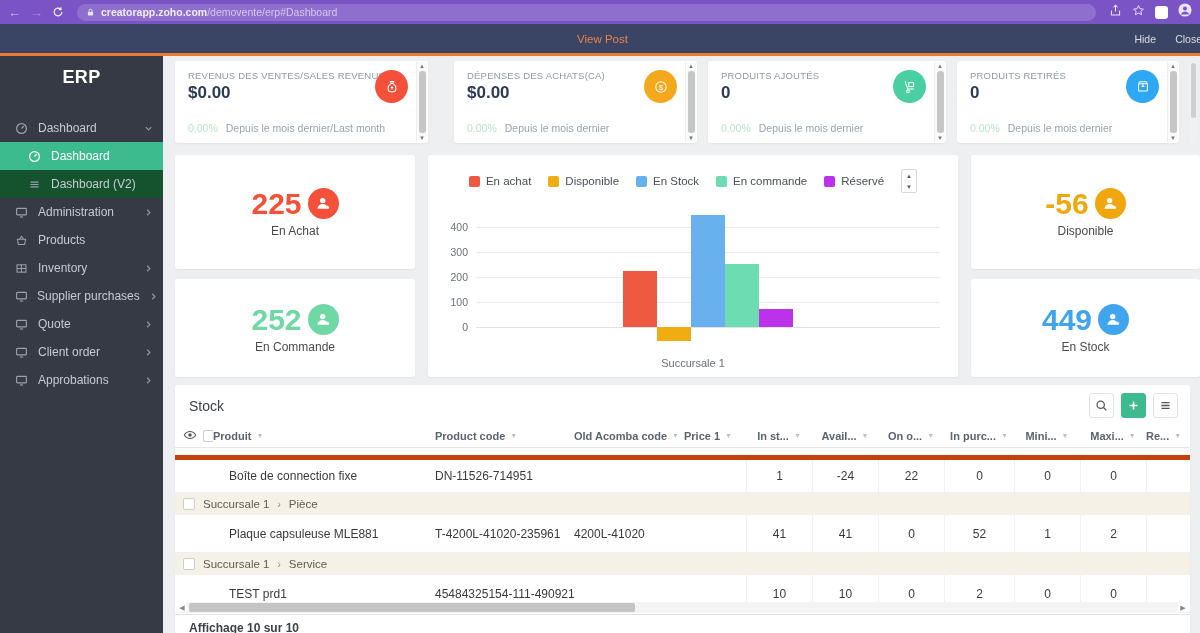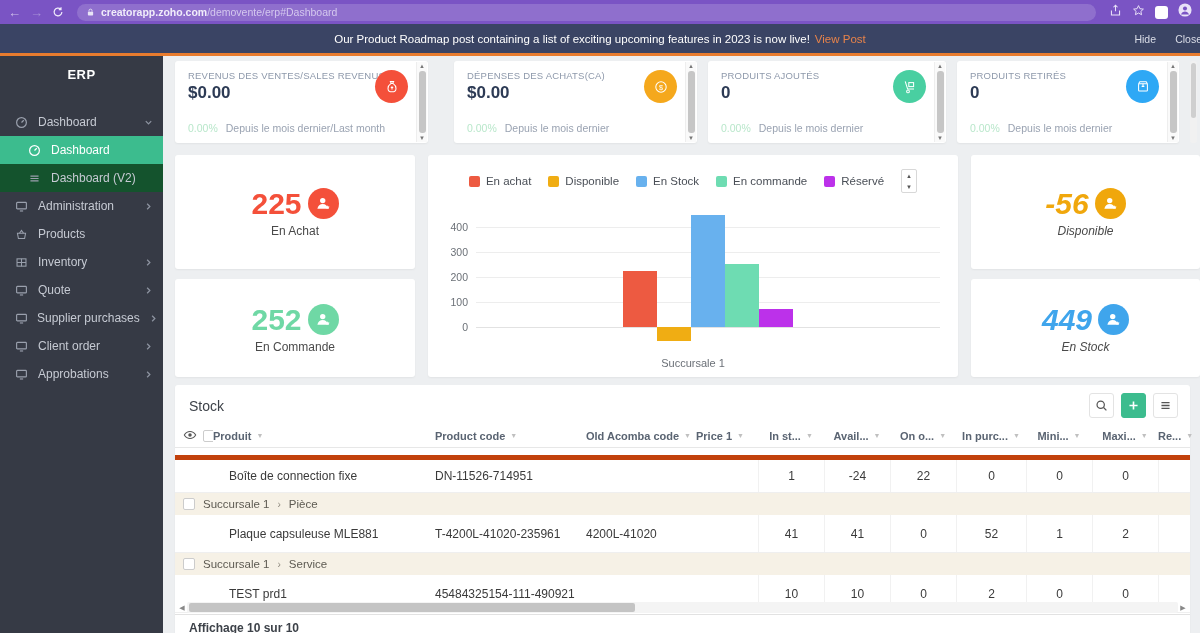--- a/index.html
+++ b/index.html
@@ -20,21 +20,21 @@
   .banner { height:29px; background:#3a4464; display:flex; align-items:center; justify-content:center; position:relative; }
   .banner-msg { font-size:11.5px; color:#ffffff; }
   .banner-link { font-size:11.5px; color:#e8834a; margin-left:5px; cursor:pointer; }
   .banner-hide { position:absolute; right:44px; font-size:10.5px; color:#d9dce6; cursor:pointer; }
   .banner-close { position:absolute; right:-2px; font-size:10.5px; color:#d9dce6; cursor:pointer; }
   .orange-line { height:3px; background:#e87c2e; }
 
   
   .app { display:flex; height:577px; }
   .sidebar { width:163px; background:#363a45; flex-shrink:0; }
-  .side-title { text-align:center; color:#fff; font-weight:bold; font-size:13px; letter-spacing:.4px; padding:11px 0 26px; }
+  .side-title { text-align:center; color:#fff; font-weight:bold; font-size:18px; letter-spacing:.4px; padding:11px 0 26px; }
   .side-item { height:28px; display:flex; align-items:center; gap:9px; padding:0 10px 0 15px; color:#c6cad3; font-size:12px; cursor:pointer; position:relative; }
   .side-item .s-icon { display:flex; width:14px; color:#9aa0ad; }
   .side-item .s-label { flex:1; white-space:nowrap; }
   .side-item .s-chev { display:flex; color:#8d93a0; }
   .side-item.sub { padding-left:28px; }
   .side-item.active { background:#3cbc8e; color:#fff; }
   .side-item.active .s-icon { color:#fff; }
   .side-item.subbg { background:#14532d; }
 
   .content { flex:1; padding:5px 0 0 12px; overflow:hidden; }
@@ -54,21 +54,21 @@
   .kpi-icon { position:absolute; top:9px; right:20px; width:33px; height:33px; border-radius:50%; display:flex; align-items:center; justify-content:center; }
   .vscroll { position:absolute; top:1px; bottom:1px; right:1px; width:11px; background:#fafafa; border-left:1px solid #eee; display:flex; flex-direction:column; align-items:center; justify-content:space-between; padding:1px 0; }
   .vs-arrow { font-size:6px; color:#777; line-height:1; }
   .vs-thumb { flex:1; width:7px; background:#c6c6c6; border-radius:3px; margin:2px 0; }
   .page-vscroll { width:7px; background:#f1f1f1; border-radius:3px; position:relative; }
   .page-vscroll .pv-thumb { position:absolute; top:2px; left:1px; width:5px; height:55px; background:#cfcfcf; border-radius:3px; }
 
   
   .mid-row { display:flex; gap:13px; height:222px; margin-bottom:8px; }
   .stat-col { width:240px; display:flex; flex-direction:column; gap:10px; flex-shrink:0; }
-  .stat-col.right { flex:1; width:auto;font-style:italic; }
+  .stat-col.right { flex:1; width:auto; }
   .stat-card { background:#fff; border-radius:3px; box-shadow:0 1px 2px rgba(0,0,0,.05); display:flex; flex-direction:column; align-items:center; justify-content:center; }
   .stat-card.t { height:114px; }
   .stat-card.b { flex:1; }
   .stat-top { display:flex; align-items:center; gap:6px; }
   .stat-value { font-size:30px; font-weight:bold; }
   .stat-icon { width:31px; height:31px; border-radius:50%; display:flex; align-items:center; justify-content:center; }
   .stat-label { font-size:12px; color:#4a4a4a; margin-top:3px; }
 
   .chart-card { width:530px; background:#fff; border-radius:3px; box-shadow:0 1px 2px rgba(0,0,0,.05); position:relative; flex-shrink:0; }
   .legend { position:absolute; top:14px; left:0; right:0; display:flex; justify-content:center; align-items:center; gap:17px; }
@@ -88,21 +88,21 @@
   .stock-head { display:flex; align-items:center; padding:8px 12px 6px 14px; }
   .stock-title { font-size:14px; color:#3d4249; flex:1; }
   .tool-btn { width:25px; height:25px; border:1px solid #e3e3e3; border-radius:3px; background:#fff; display:flex; align-items:center; justify-content:center; margin-left:7px; cursor:pointer; }
   .tool-btn.green { background:#3cbc8e; border-color:#3cbc8e; }
 
   .grid-header { display:flex; align-items:center; height:24px; border-bottom:1px solid #e7e7e7; font-size:11px; color:#5a6472; font-weight:bold; }
   .gh-cell { display:flex; align-items:center; white-space:nowrap; overflow:hidden; }
   .gh-sort { color:#c0c0c0; font-size:7px; margin-left:5px; }
   .t-lead { width:38px; display:flex; align-items:center; gap:6px; padding-left:8px; flex-shrink:0; }
   .c-name { width:222px; flex-shrink:0; }
-  .c-code { width:151px; flex-shrink:0; }
+  .c-code { width:139px; flex-shrink:0; }
   .c-old  { width:110px; flex-shrink:0; }
   .c-price{ width:62px; flex-shrink:0; }
   .c-num  { width:66px; flex-shrink:0; justify-content:center; text-align:center; }
   .c-num.wide { width:70px; }
   .c-re   { width:34px; flex-shrink:0; }
   .checkbox { width:12px; height:12px; border:1px solid #ccc; border-radius:2px; background:#fff; flex-shrink:0; }
 
   .grid-body { padding-top:7px; }
   .prod-row { display:flex; align-items:center; height:38px; border-bottom:1px solid #efefef; font-size:12px; color:#3a3a3a; cursor:pointer; }
   .prod-row:first-child { border-top:5px solid #c2410c; }
@@ -147,21 +147,20 @@
     <span class="ext-box"></span>
     <span><svg viewBox="0 0 16 16" width="14" height="14">
           <circle cx="8" cy="8" r="7.5" fill="#e9e2f8"></circle>
           <circle cx="8" cy="6.3" r="2.3" fill="#7a54c4"></circle>
           <path d="M3.4 13.2c.8-2.3 2.6-3.5 4.6-3.5s3.8 1.2 4.6 3.5" fill="#7a54c4"></path>
         </svg></span>
   </div>
 </div>
 
 <div class="banner">
-  <span class="banner-msg">Our Product Roadmap post containing a list of exciting upcoming features in 2023 is now live!</span>
   <span class="banner-link">View Post</span>
   <span class="banner-hide">Hide</span>
   <span class="banner-close">Close</span>
 </div>
 <div class="orange-line"></div>
 
 <div class="app">
   <div class="sidebar">
     <div class="side-title">ERP</div>
     <div>
@@ -241,37 +240,37 @@
         </div>
         <div class="side-item">
           <span class="s-icon">
             <svg viewBox="0 0 16 16" width="13" height="13">
               <g fill="none" stroke="currentColor" stroke-width="1.4">
                 <rect x="2" y="3" width="12" height="8" rx="1"></rect>
                 <path d="M6 13.5h4"></path>
               </g>
             </svg>
           </span>
-          <span class="s-label">Quote</span>
+          <span class="s-label">Supplier purchases</span>
           <span class="s-chev">
             <svg viewBox="0 0 10 10" width="9" height="9">
               <path d="M3.5 2l3 3-3 3" fill="none" stroke="currentColor" stroke-width="1.4"></path>
             </svg>
           </span>
         </div>
         <div class="side-item">
           <span class="s-icon">
             <svg viewBox="0 0 16 16" width="13" height="13">
               <g fill="none" stroke="currentColor" stroke-width="1.4">
                 <rect x="2" y="3" width="12" height="8" rx="1"></rect>
                 <path d="M6 13.5h4"></path>
               </g>
             </svg>
           </span>
-          <span class="s-label">Supplier purchases</span>
+          <span class="s-label">Quote</span>
           <span class="s-chev">
             <svg viewBox="0 0 10 10" width="9" height="9">
               <path d="M3.5 2l3 3-3 3" fill="none" stroke="currentColor" stroke-width="1.4"></path>
             </svg>
           </span>
         </div>
         <div class="side-item">
           <span class="s-icon">
             <svg viewBox="0 0 16 16" width="13" height="13">
               <g fill="none" stroke="currentColor" stroke-width="1.4">

